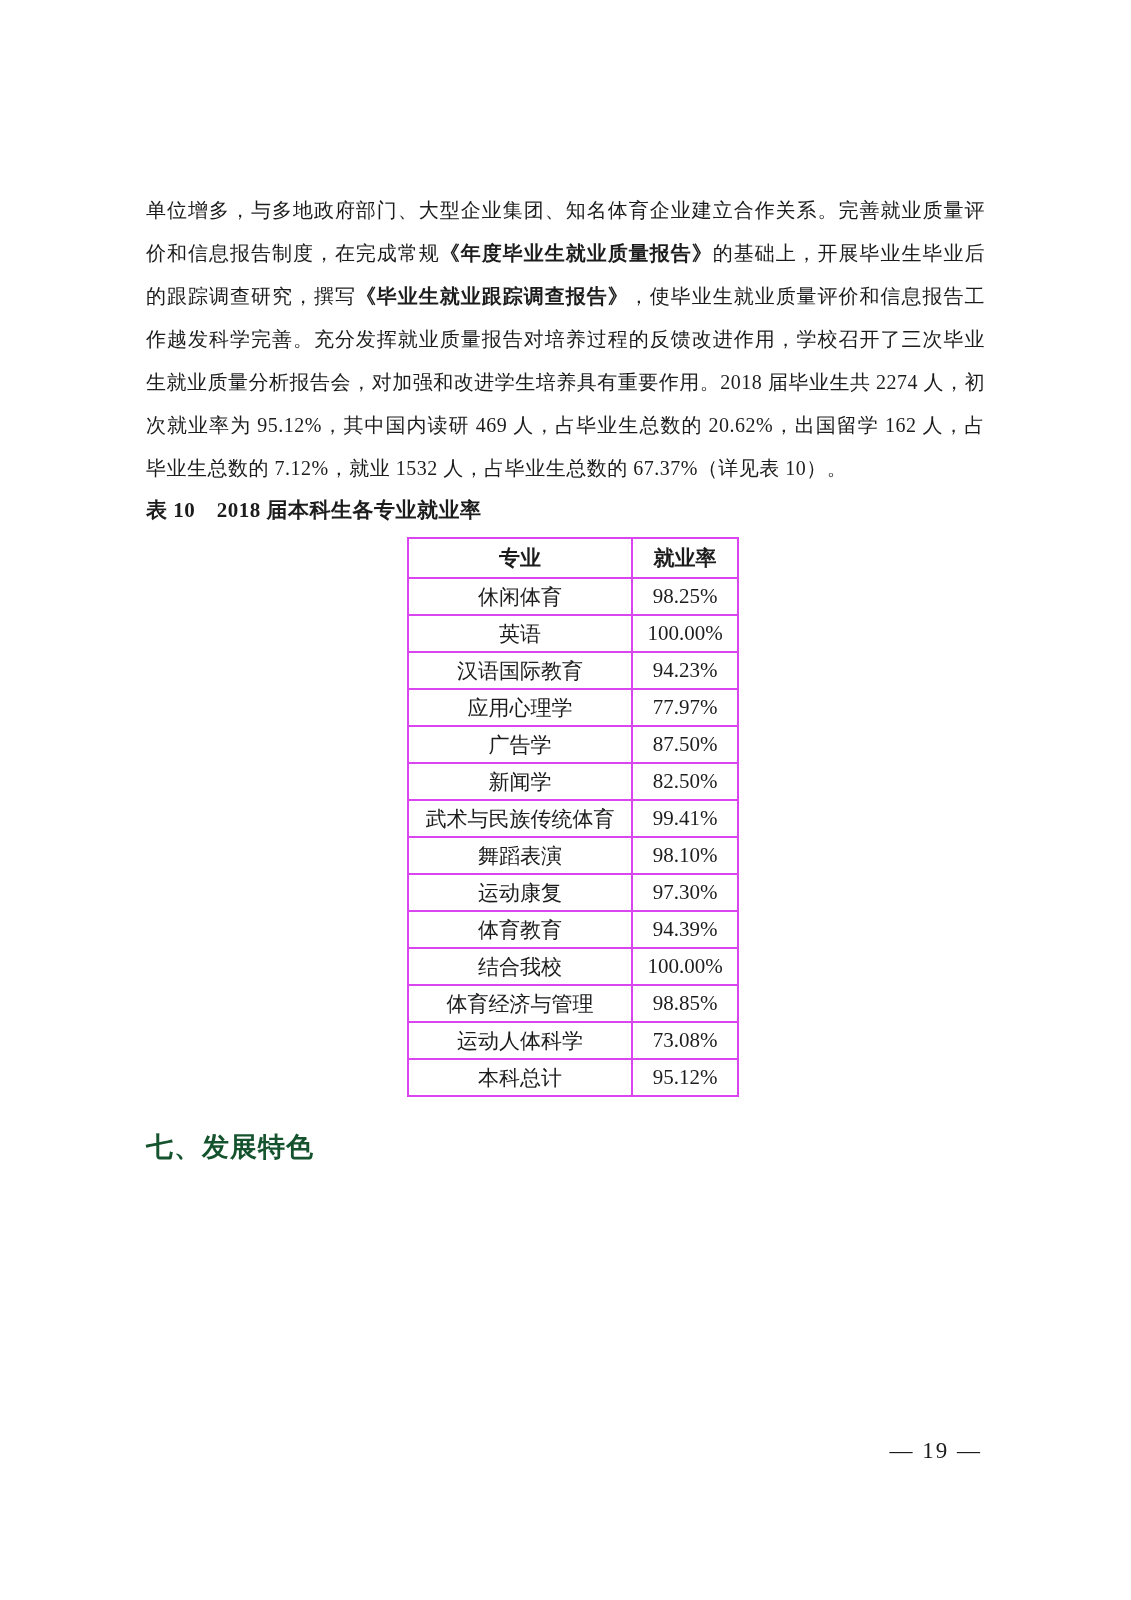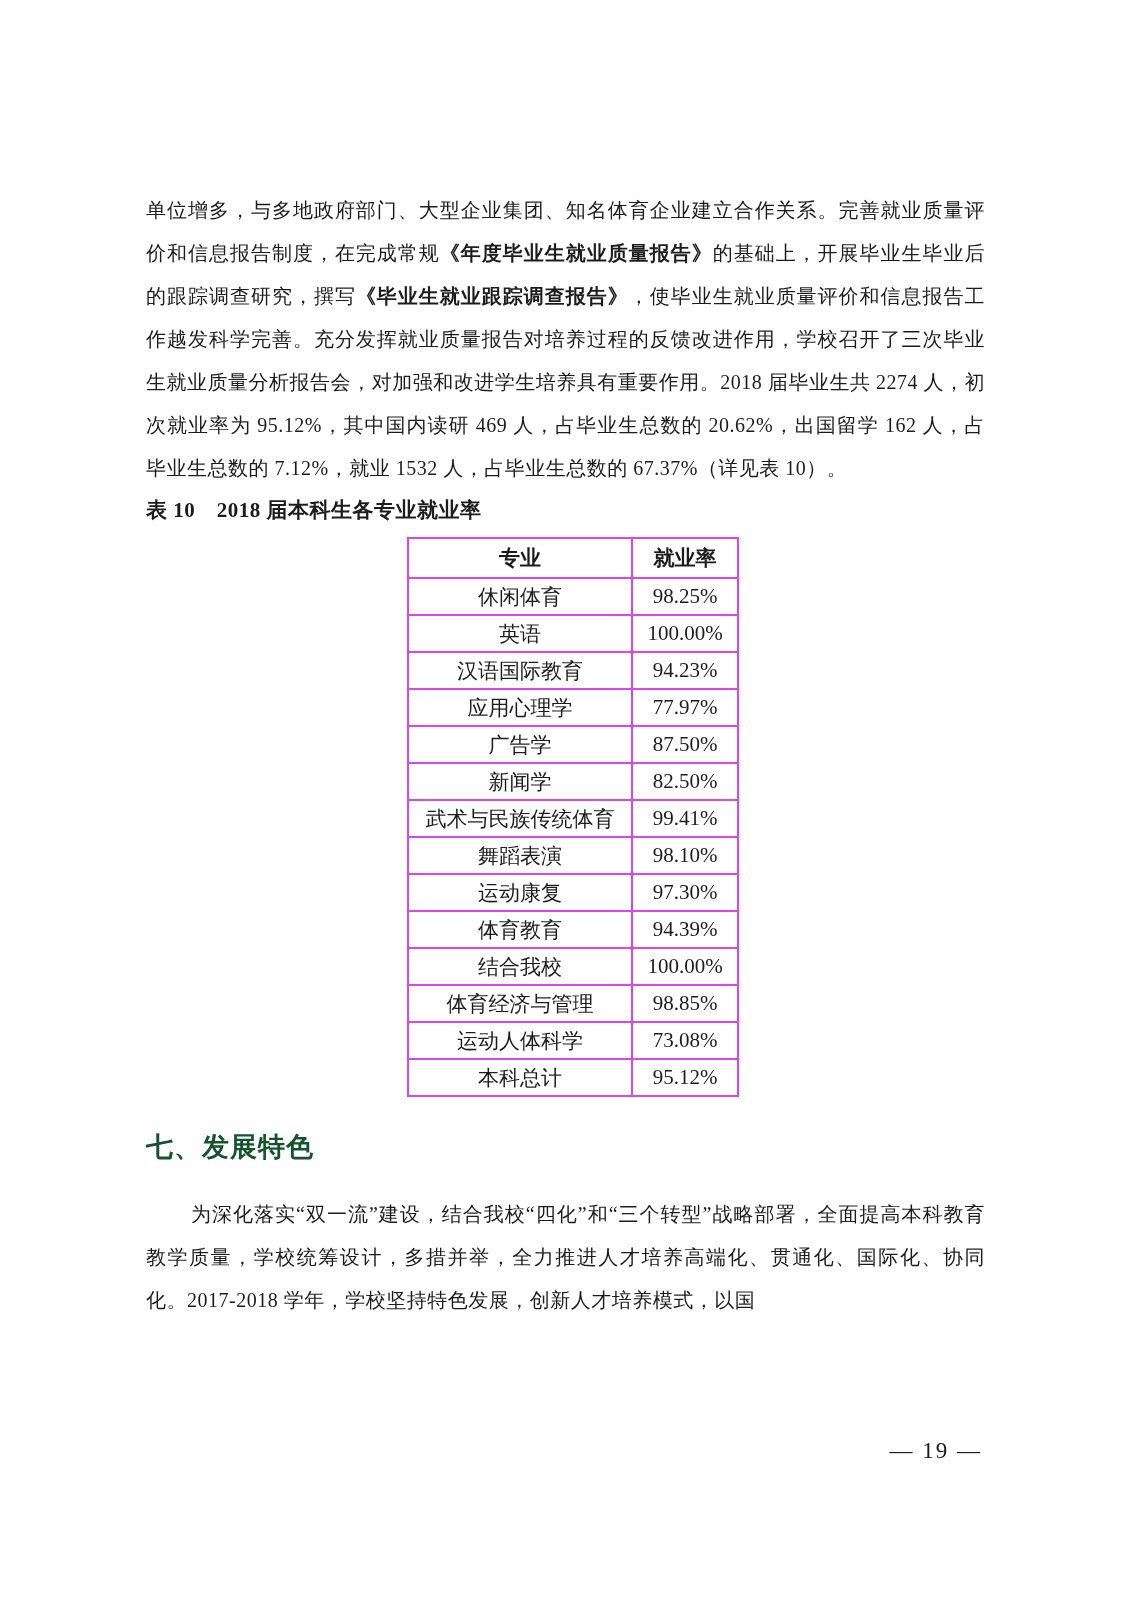--- a/index.html
+++ b/index.html
@@ -149,18 +149,17 @@
           </tr>
         <tr>
             <td>本科总计</td>
             <td>95.12%</td>
           </tr>
       </tbody>
     </table>
 
     <h2 class="section-heading">七、发展特色</h2>
 
-    <p class="body-text para-indent">为深化落实“双一流”建设，结合我校“四化”和“三个转型”战略部署，全面提高本科教育教学质量，学校统筹设计，多措并举，全力推进人才培养高端化、贯通化、国际化、协同化。2017-2018 学年，学校坚持特色发展，创新人才培养模式，以国</p>
 
   </div>
 
   <div class="page-number">— 19 —</div>
 </div>
 
 </body></html>

